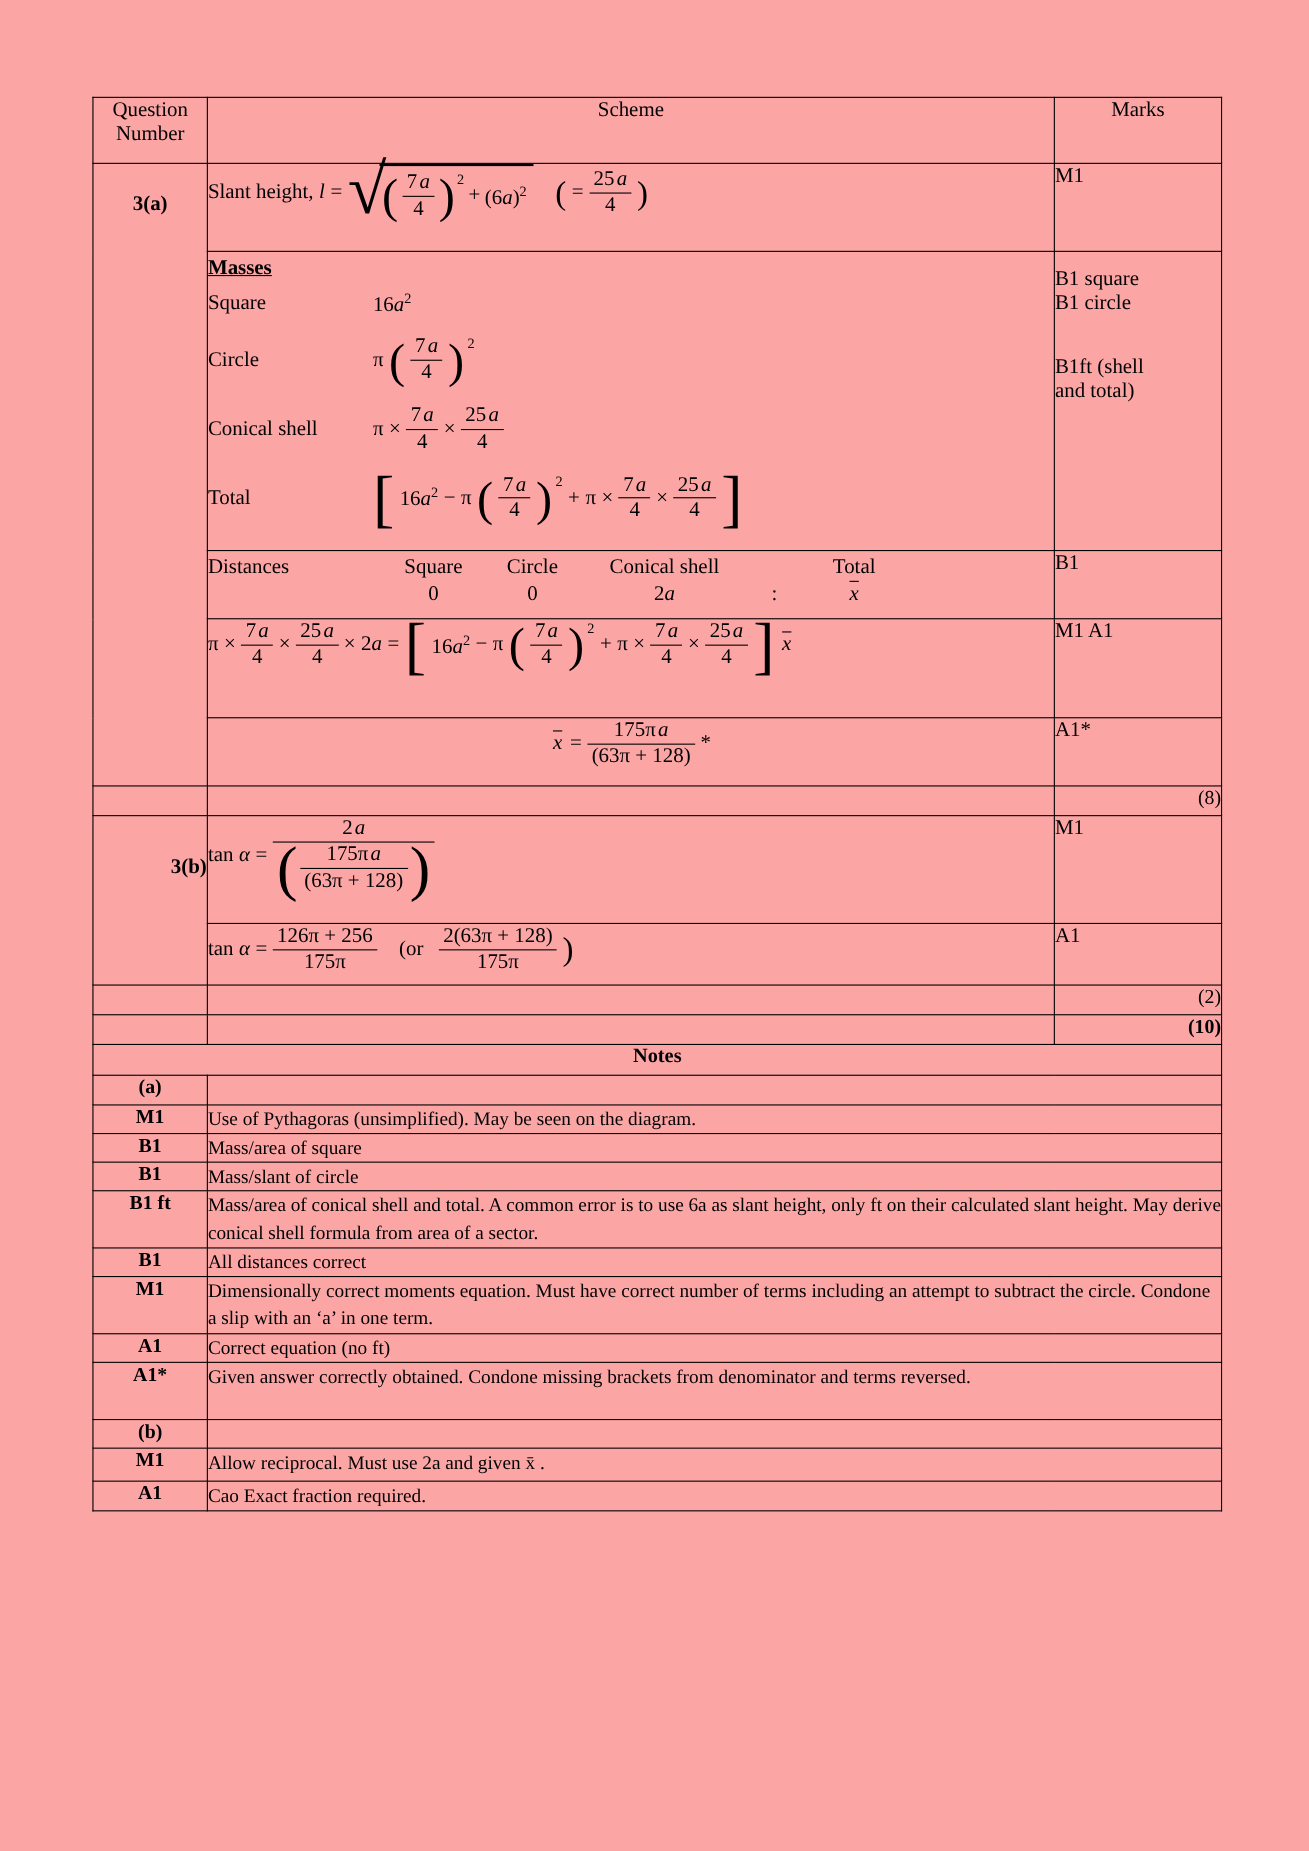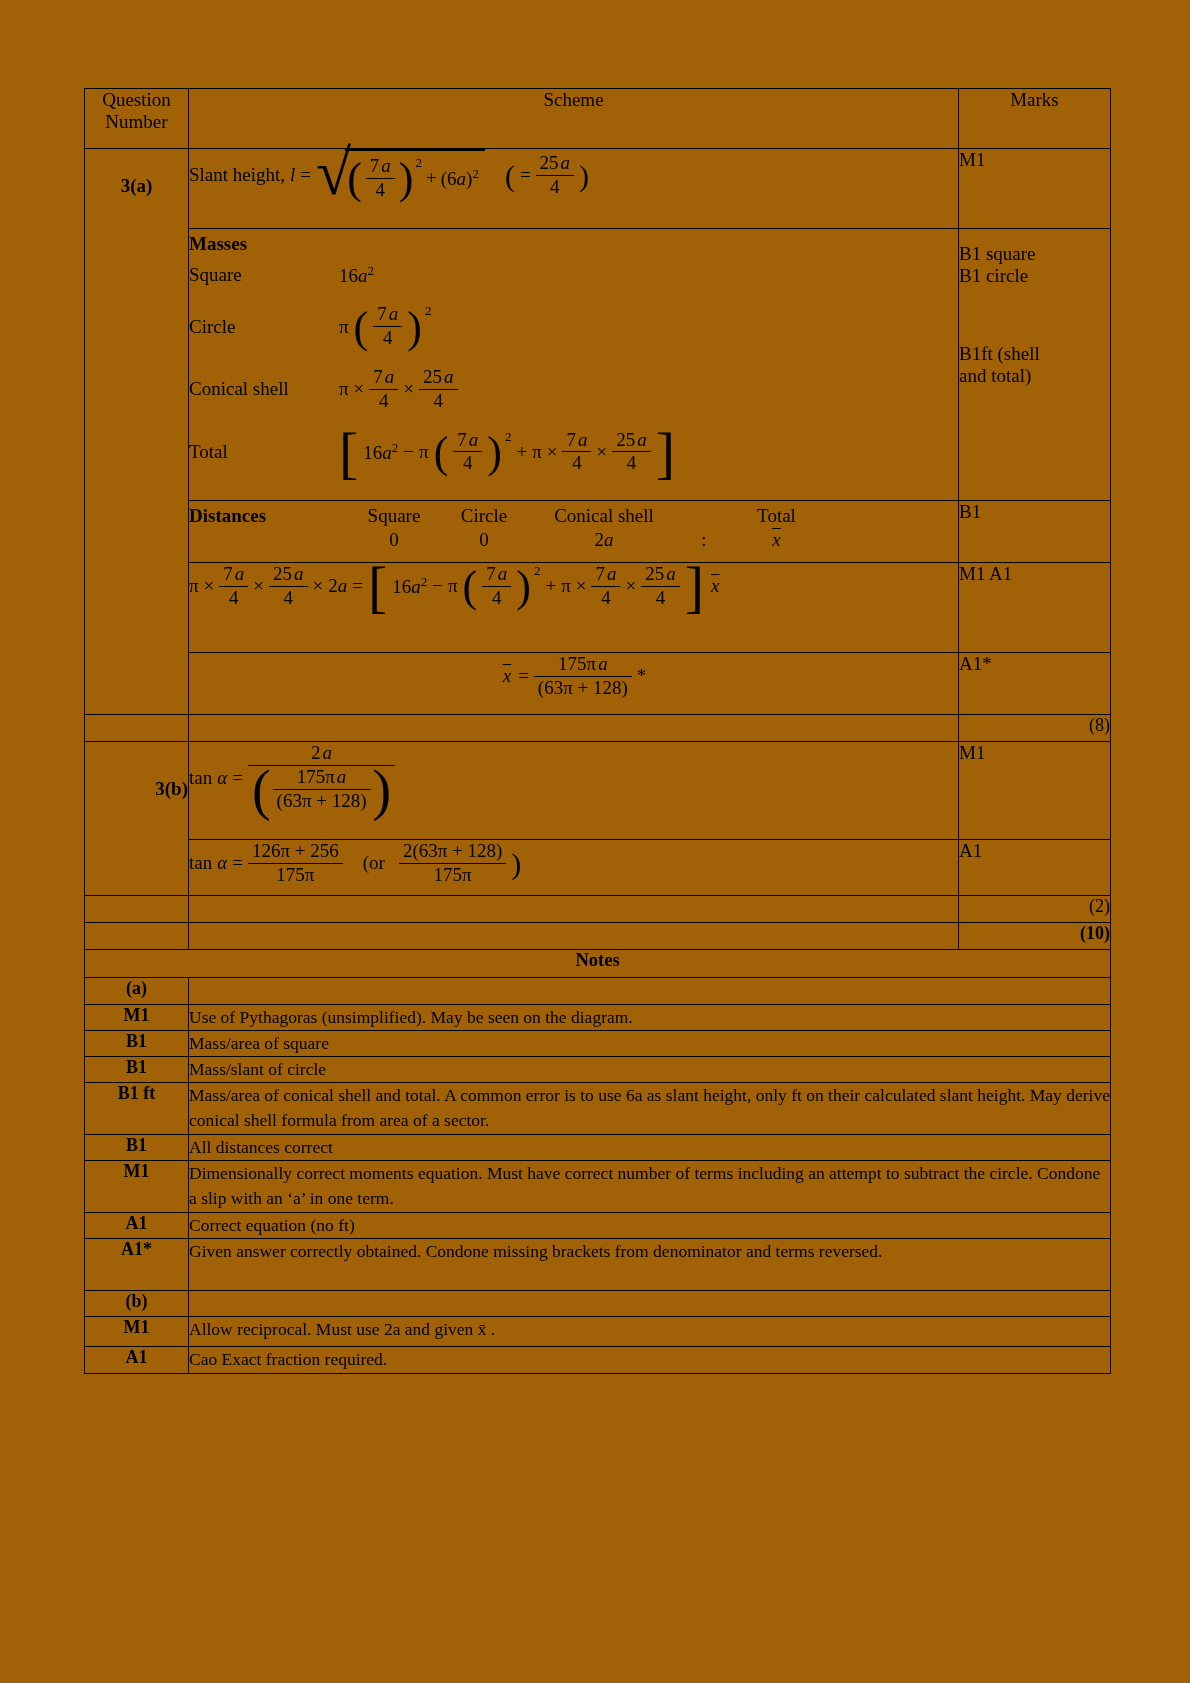--- a/index.html
+++ b/index.html
@@ -1,17 +1,17 @@
 <!DOCTYPE html>
 <html><head>
 <meta charset="utf-8">
 <style>
   html,body{margin:0;padding:0;background:#fff;}
   body{width:1190px;height:1683px;font-family:"Liberation Serif",serif;color:#000;}
-  .sheet{position:relative;width:1190px;height:1683px;background:#a16207;}
+  .sheet{position:relative;width:1190px;height:1683px;background:#fca5a5;}
   table.ms{position:absolute;left:84px;top:88px;width:1026px;border-collapse:collapse;table-layout:fixed;}
   table.ms td,table.ms th{border:1.8px solid #000;padding:0;vertical-align:top;}
   th.hdr{font-weight:normal;font-size:19px;text-align:center;vertical-align:middle;}
   td.qnum{text-align:center;font-weight:bold;font-size:19px;vertical-align:top;}
   td.qnum .qlabel{margin-top:26px;}
   td.qnum .qlabel.qb{margin-top:36px;text-align:right;}
   td.scheme{padding:4px 10px;font-size:19px;}
   td.marks{vertical-align:middle;padding-left:12px;font-size:19px;}
   td.marks.top{vertical-align:top;}
   td.tright{text-align:right;padding-right:6px;font-size:18px;vertical-align:middle;}
@@ -27,25 +27,25 @@
   .bp30{font-size:30px;}
   .bp44{font-size:44px;}
   .bp56{font-size:56px;}
   .bk60{font-size:58px;}
   .supf{font-size:13px;align-self:flex-start;margin:0 0 0 -2px;}
   sup{font-size:13px;}
   .sqrt{display:inline-flex;align-items:center;}
   .sign{font-size:64px;line-height:0;margin-right:-6px;position:relative;top:-2px;}
   .sbody{border-top:2px solid #000;display:inline-flex;align-items:center;gap:4px;padding:4px 6px 0 2px;}
   .xbar{font-style:italic;text-decoration:overline;padding:0 2px;}
-  .masses .m-title{font-weight:bold;margin:4px 0 8px 0;}
+  .masses .m-title{font-weight:bold;margin:4px 0 8px 0;text-decoration:underline;}
   .m-grid{display:grid;grid-template-columns:150px auto;row-gap:16px;align-items:center;}
   .mk{margin-left:0;}
   .dist{display:grid;grid-template-columns:160px 90px 90px 150px 50px 95px;row-gap:2px;align-items:center;margin-top:4px;}
-  .dist .dl{font-weight:bold;text-align:left;}
+  .dist .dl{font-weight:normal;text-align:left;}
   .dist .dc{text-align:center;}
   td.nlabel{text-align:center;font-weight:bold;font-size:18px;vertical-align:middle;}
   td.ntext{padding:2px 9px;font-size:17.5px;line-height:1.42;vertical-align:middle;}
   td.nhdr{text-align:center;font-weight:bold;font-size:18.5px;vertical-align:middle;}
   .gapsp{display:inline-block;width:10px;}
 </style>
 </head>
 <body>
 
 <div class="sheet">
@@ -186,21 +186,21 @@
               <span class="fd">4</span>
             </span>
             <span class="big bk60">]</span>
           </div>
         </div>
       </div>
     </td>
     <td class="marks top">
       <div class="mk" style="margin-top:14px">B1 square</div>
       <div class="mk" style="">B1 circle</div>
-      <div class="mk" style="margin-top:56px">
+      <div class="mk" style="margin-top:36px">
         <div>B1ft (shell</div>
         <div>and total)</div>
       </div>
     </td>
   </tr>
 
   <tr style="height:62px">
     <td class="scheme">
       <div class="dist">
         <div class="dl">Distances</div>

